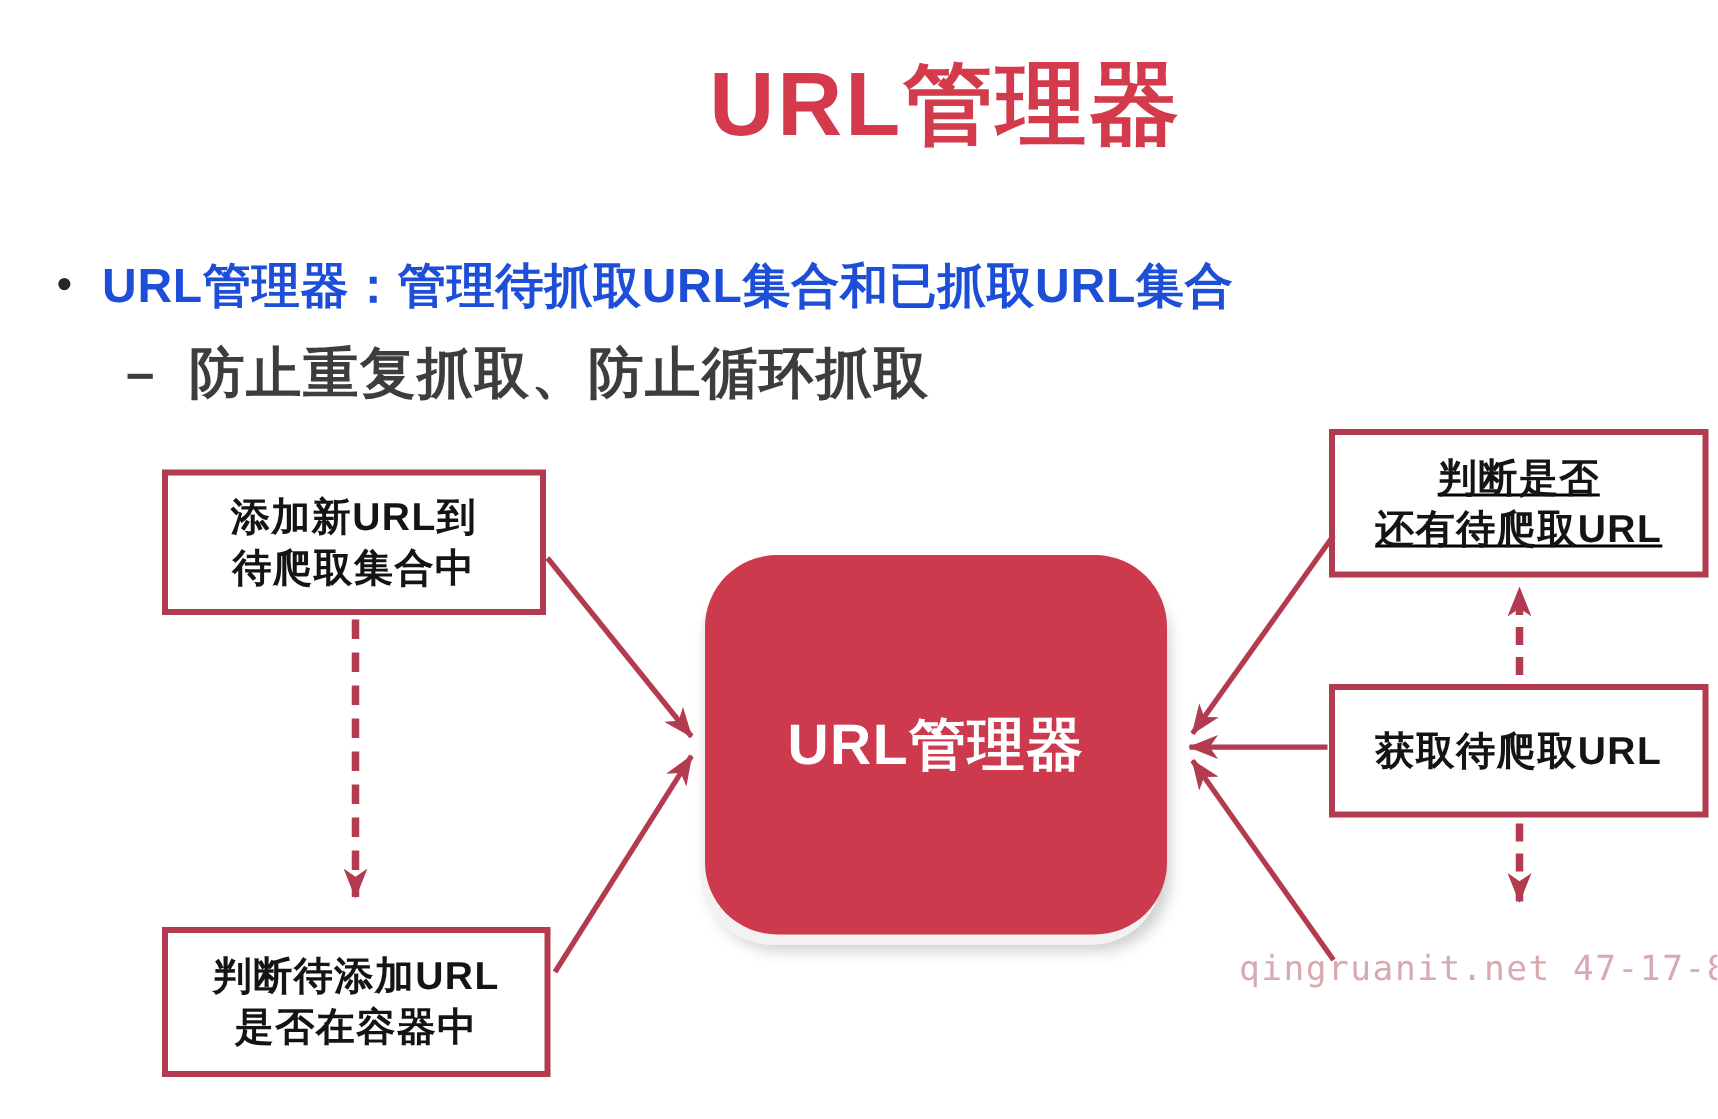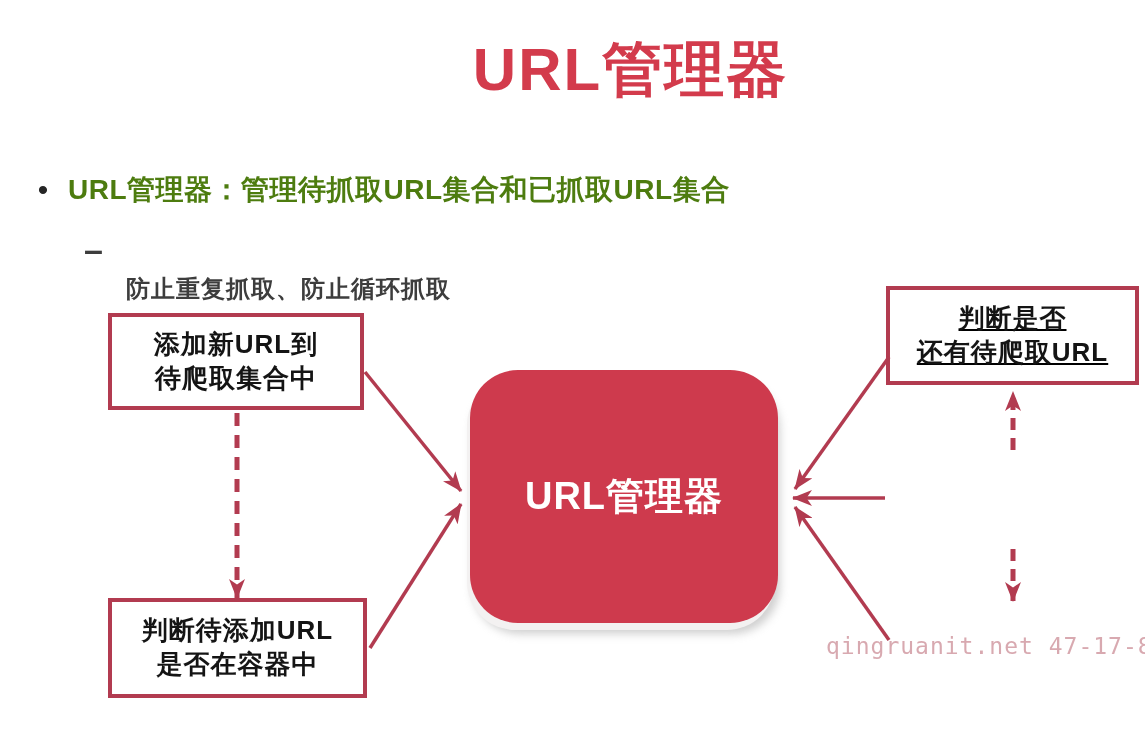--- a/index.html
+++ b/index.html
@@ -30,59 +30,58 @@
     width:1100px;
     display:flex;align-items:flex-start;
     color:#262626;
   }
   .bullet-marker{
     font-size:30px;line-height:48px;
     width:50px;text-align:center;flex:0 0 50px;
     color:#262626;
   }
   .bullet-text{
-    font-size:28px;font-weight:bold;line-height:48px;
+    font-size:32px;font-weight:bold;line-height:48px;
     letter-spacing:0.5px;
-    color:#4d7c0f;
+    color:#1d4ed8;
   }
   .sub-bullet-row{
     position:absolute;
     left:84px;top:228px;
     display:flex;align-items:flex-start;
     color:#3d3d3d;
   }
   .sub-bullet-marker{
     font-size:34px;font-weight:bold;line-height:42px;
     width:42px;flex:0 0 42px;
   }
   .sub-bullet-text{
-    font-size:24px;font-weight:bold;line-height:42px;
+    font-size:37px;font-weight:bold;line-height:42px;
     letter-spacing:1px;
-    margin-top:40px;
   }
   
   .diagram{position:absolute;left:0;top:0;width:1145px;height:532px;}
   .arrows{position:absolute;left:0;top:0;z-index:2;}
   .box{
     position:absolute;
     background:#ffffff;
     border:4px solid #b23b50;
     display:flex;align-items:center;justify-content:center;
     z-index:1;
     box-sizing:border-box;
   }
   .box-label{
     position:relative;z-index:4;
     font-size:26px;font-weight:bold;color:#141414;
     line-height:1.3;text-align:center;
     white-space:pre-line;
     letter-spacing:1px;
   }
   .box-l1{left:108px;top:313px;width:256px;height:97px;}
-  .box-l2{left:108px;top:598px;width:259px;height:100px;}
+  .box-l2{left:108px;top:618px;width:259px;height:100px;}
   .box-r1{left:886px;top:286px;width:253px;height:99px;text-decoration:underline;}
   .box-r2{left:886px;top:456px;width:253px;height:89px;}
   .box-r3{left:886px;top:610px;width:253px;height:101px;}
   .center-node{
     position:absolute;
     left:470px;top:370px;width:308px;height:253px;
     background:#ce3a4d;
     border-radius:48px;
     display:flex;align-items:center;justify-content:center;
     box-shadow:-3px 7px 0 #f3f1f1, 2px 11px 9px rgba(150,150,150,0.45);
@@ -153,19 +152,22 @@
 
     <div class="center-node">
       <span class="center-label">URL管理器</span>
     </div>
 
     <div class="box box-r1">
       <span class="box-label">判断是否
 还有待爬取URL</span>
     </div>
 
+    <div class="box box-r2">
+      <span class="box-label">获取待爬取URL</span>
+    </div>
 
 
     <div class="watermark">qingruanit.net 47-17-85025005</div>
 
   </div>
 
 </div>
 
 </body></html>

